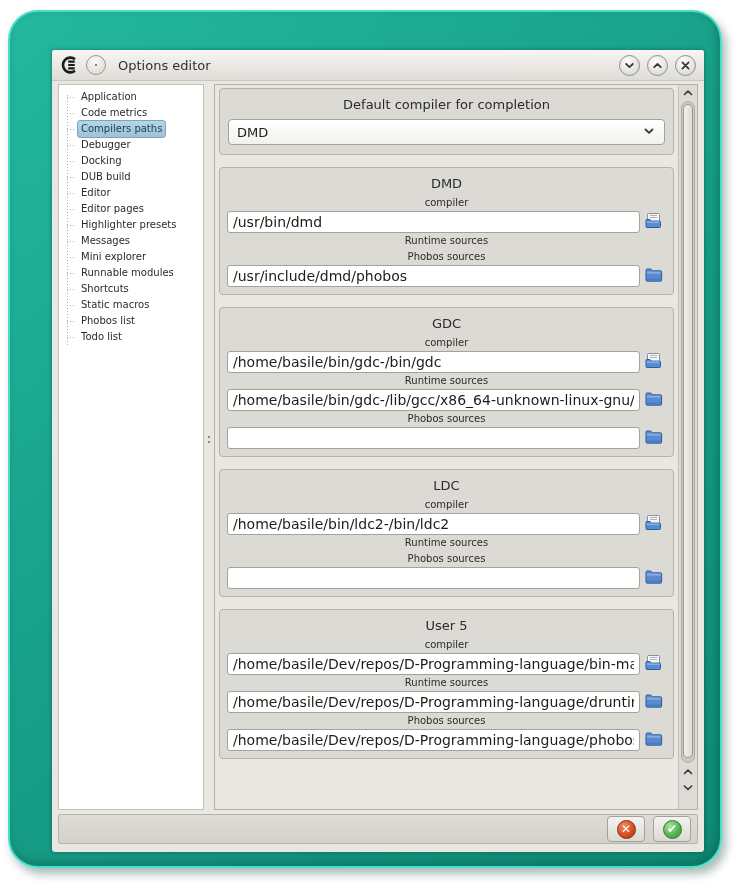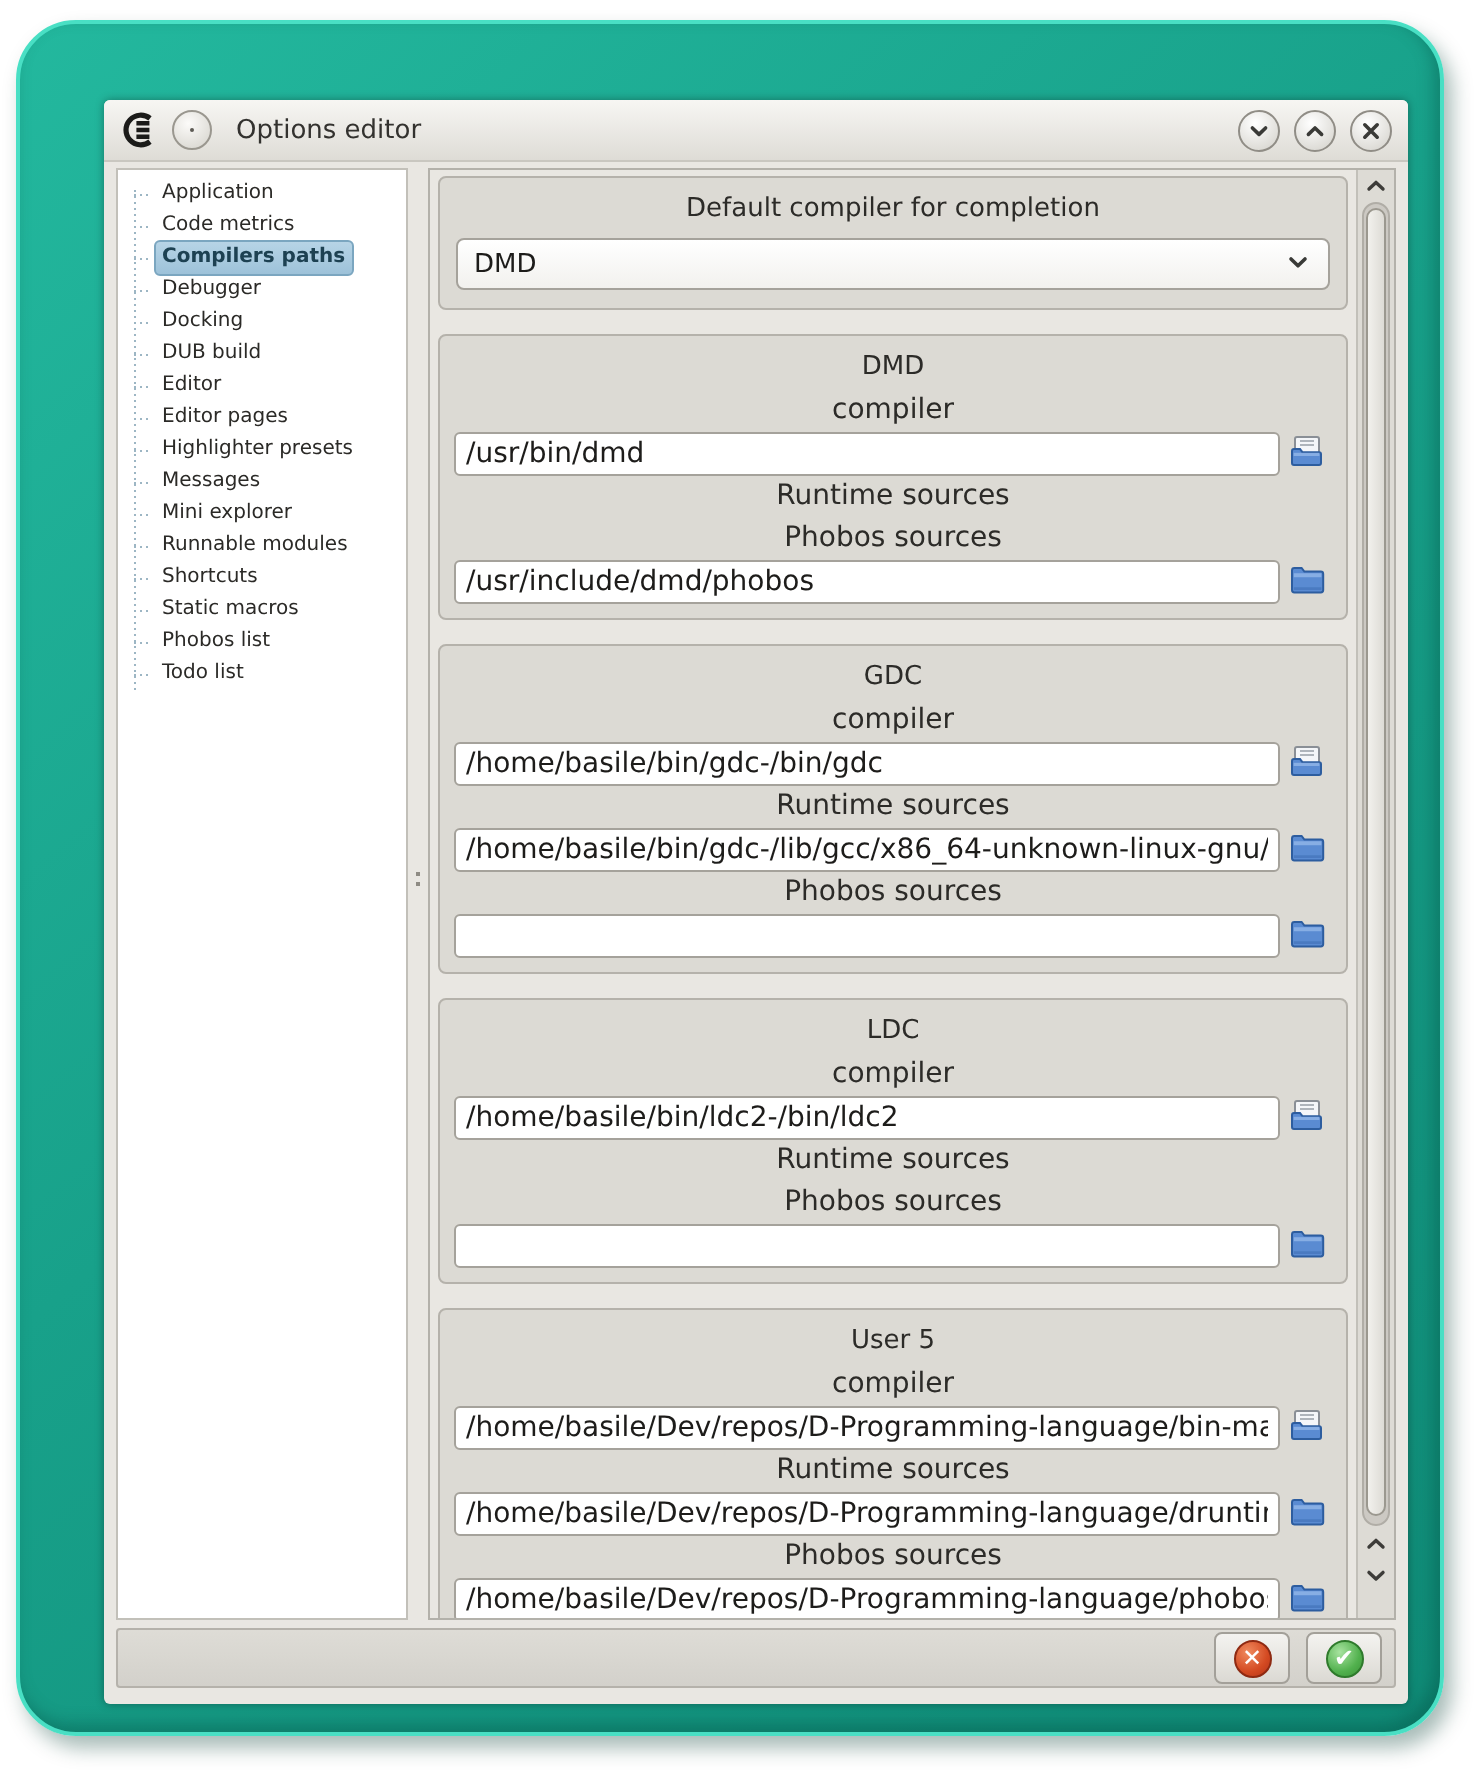--- a/index.html
+++ b/index.html
@@ -67,40 +67,40 @@
     position:relative;height:16px;line-height:16px;font-size:10px;color:#2b2a27;
     white-space:nowrap;cursor:default;display:flex;align-items:center;
   }
   .side-item::before{
     content:"";position:absolute;left:-10px;top:8px;width:8px;height:1px;
     background:repeating-linear-gradient(to right,#9db6c4 0 1px,transparent 1px 3px);
   }
   .side-item > span{padding:0 3px;border:1px solid transparent;border-radius:3px;}
   .side-item.selected > span{
     background:linear-gradient(#b7d4e6,#9dc2d9);
-    border-color:#7ba6c0;color:#1d4152;font-weight:bold;
+    border-color:#7ba6c0;color:#1d4152;
   }
   
   .splitter{width:10px;flex:0 0 10px;position:relative;cursor:col-resize;}
   .splitter::after{
     content:"";position:absolute;left:4px;top:352px;width:2px;height:8px;
     background:repeating-linear-gradient(to bottom,#8e8b84 0 2px,transparent 2px 5px);
   }
   
   .panel-wrap{
     flex:1 1 auto;border:1px solid #b3b1aa;background:#e9e7e2;
     display:flex;min-width:0;box-sizing:border-box;
   }
   .viewport{flex:1 1 auto;overflow:hidden;padding:3px 4px 0 4px;min-width:0;}
   .groupbox{
     border:1px solid #b5b2ab;border-radius:4px;background:#dcdad4;
     padding:5px 7px 7px 7px;margin-bottom:12px;
   }
   .group-title{font-size:13px;color:#2c2b28;text-align:center;padding:3px 0 4px 0;}
-  .field-label{font-size:14px;color:#2c2b28;text-align:center;padding:2px 0 3px 0;}
+  .field-label{font-size:10px;color:#2c2b28;text-align:center;padding:2px 0 3px 0;}
   .field-row{display:flex;align-items:center;}
   .path-input{
     flex:1 1 auto;height:20px;border:1px solid #a5a29b;border-radius:3px;
     background:#ffffff;font-family:"DejaVu Sans","Liberation Sans",sans-serif;
     font-size:14px;color:#1d1c1a;padding:0 5px;min-width:0;outline:none;
   }
   .icon-btn{
     width:26px;height:22px;flex:0 0 26px;border:none;background:transparent;
     display:flex;align-items:center;justify-content:center;padding:0;cursor:default;
   }

